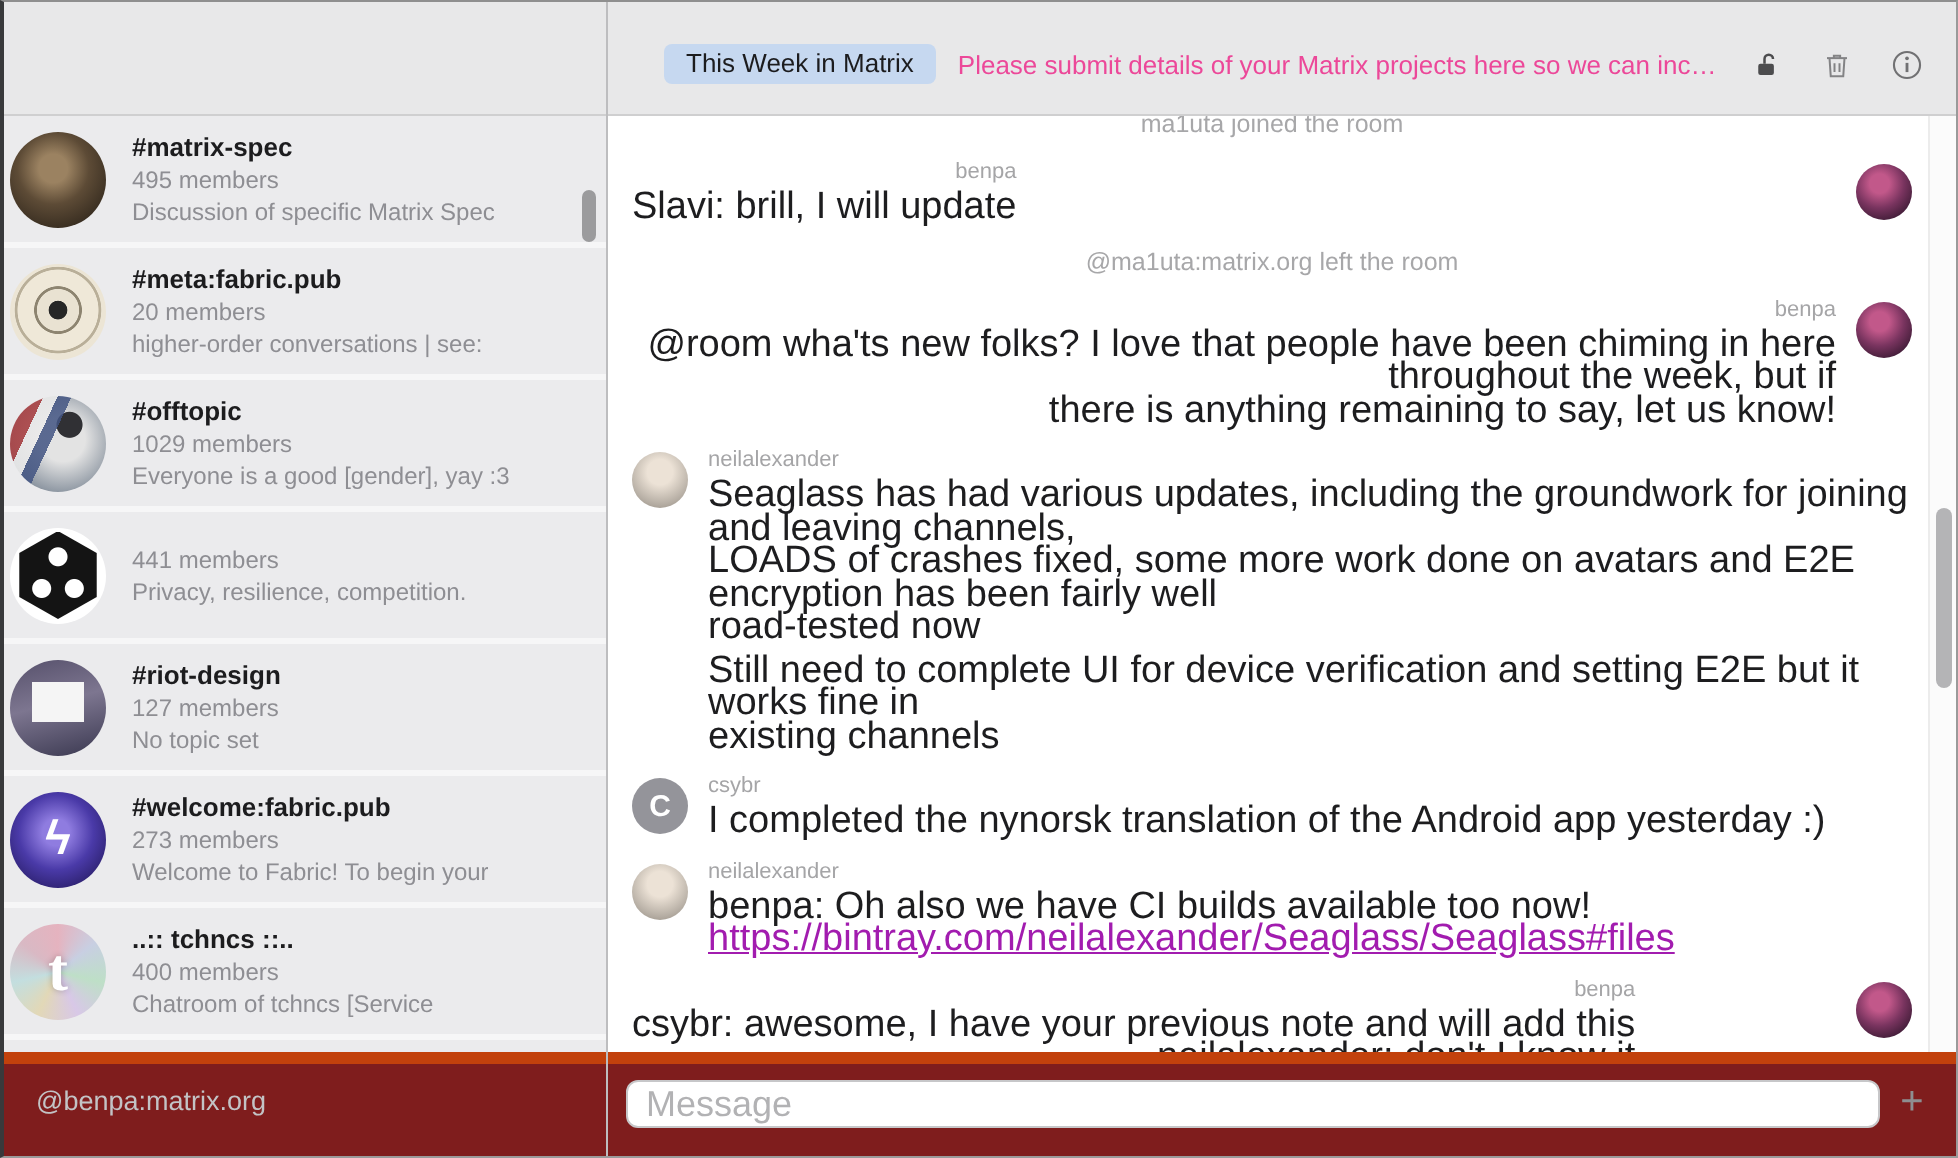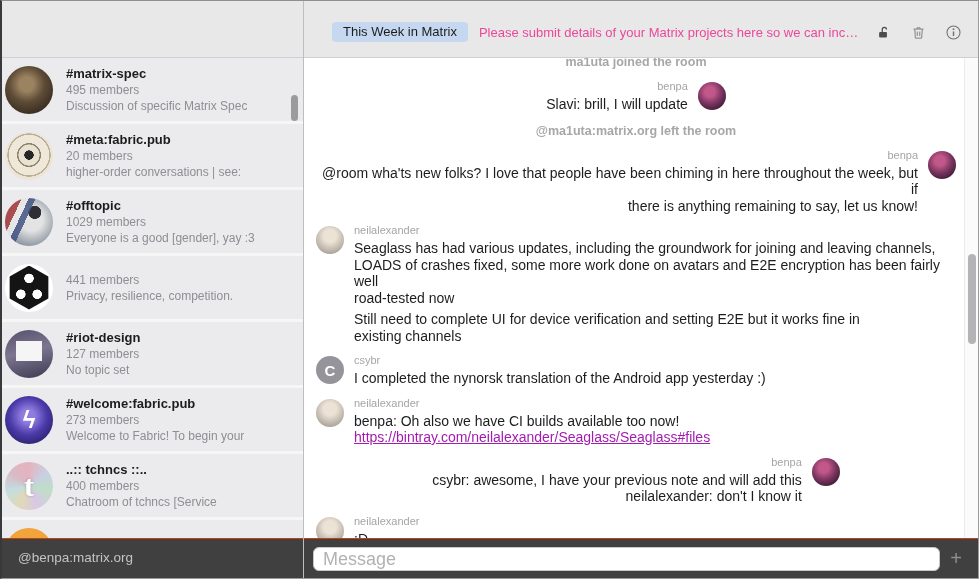--- a/index.html
+++ b/index.html
@@ -58,37 +58,37 @@
   .av-csybr { background:#94949a; color:#fff; font-size:15px; font-weight:bold; }
   
   .chat-header { position:absolute; left:302px; right:0; top:0; height:62px; z-index:6; display:flex; align-items:center; padding:0 12px 0 28px; }
   .room-badge { background:#c6d8f0; color:#1c1c1e; font-size:13px; line-height:20px; padding:0 11px; border-radius:4px; white-space:nowrap; }
   .room-topic { flex:1; margin-left:11px; color:#ec4899; font-size:13px; white-space:nowrap; overflow:hidden; }
   .hdr-icons { display:flex; align-items:center; gap:17px; margin-right:4px; }
   .hdr-icon { display:flex; align-items:center; justify-content:center; width:18px; height:20px; }
   
   .msg-scroll { position:absolute; left:302px; right:14px; top:57px; bottom:40px; overflow:hidden; padding:0 8px 0 12px; background:#fff; }
   .msg { margin-bottom:10px; }
-  .msg-system { text-align:center; color:#a7a7a9; font-size:12.5px; font-weight:bold; line-height:16px; }
+  .msg-system { text-align:center; color:#a7a7a9; font-size:12.5px; font-weight:normal; line-height:16px; }
   .msg-system.clipped { margin-top:-4px; }
   .msg-row { display:flex; align-items:flex-start; }
   .msg-row .avatar { width:28px; height:28px; margin-top:2px; }
   .msg-row.incoming .avatar { margin-right:10px; }
-  .msg-row.outgoing { justify-content:center; }
+  .msg-row.outgoing { justify-content:space-between; }
   .msg-row.outgoing .avatar { margin-left:10px; }
   .msg-content { min-width:0; max-width:620px; }
   .msg-row.outgoing .msg-content { text-align:right; }
   .msg-sender { font-size:11px; color:#a5a5a7; line-height:13px; margin-bottom:3px; }
-  .msg-body { font-size:14px; color:#1d1d1f; line-height:16.5px; overflow-wrap:anywhere; }
+  .msg-body { font-size:19px; color:#1d1d1f; line-height:16.5px; overflow-wrap:anywhere; }
   .msg-body .para + .para { margin-top:5px; }
   .msg-body a { color:#a21caf; text-decoration:underline; }
   .chat-scrollbar { position:absolute; right:0; top:57px; bottom:40px; width:14px; background:#fbfbfb; border-left:1px solid #ececec; z-index:6; }
   .chat-scrollthumb { position:absolute; left:3px; width:8px; top:196px; height:90px; background:#b4b4b6; border-radius:4px; }
   
-  .bottom-bar { position:absolute; left:0; right:0; bottom:0; height:40px; background:#404040; border-top:1px solid #c2410c; z-index:7; }
+  .bottom-bar { position:absolute; left:0; right:0; bottom:0; height:52px; background:#7f1d1d; border-top:6px solid #c2410c; z-index:7; }
   .account-label { position:absolute; left:16px; top:11px; font-size:13.5px; color:#c3c3c5; }
   .composer-input { position:absolute; left:311px; right:38px; top:8px; height:24px; border:1px solid #c7c7c9; border-radius:6px; background:#fff; font-size:18px; color:#1d1d1f; padding:0 9px; outline:none; font-family:"Liberation Sans", sans-serif; }
   .composer-input::placeholder { color:#b2b2b4; }
   .attach-button { position:absolute; right:10px; top:6px; width:24px; height:26px; border:none; background:transparent; color:#8e8e90; font-size:20px; line-height:26px; text-align:center; cursor:default; font-family:"Liberation Sans", sans-serif; }
 </style>
 </head>
 <body>
 
 <div class="window">
 

